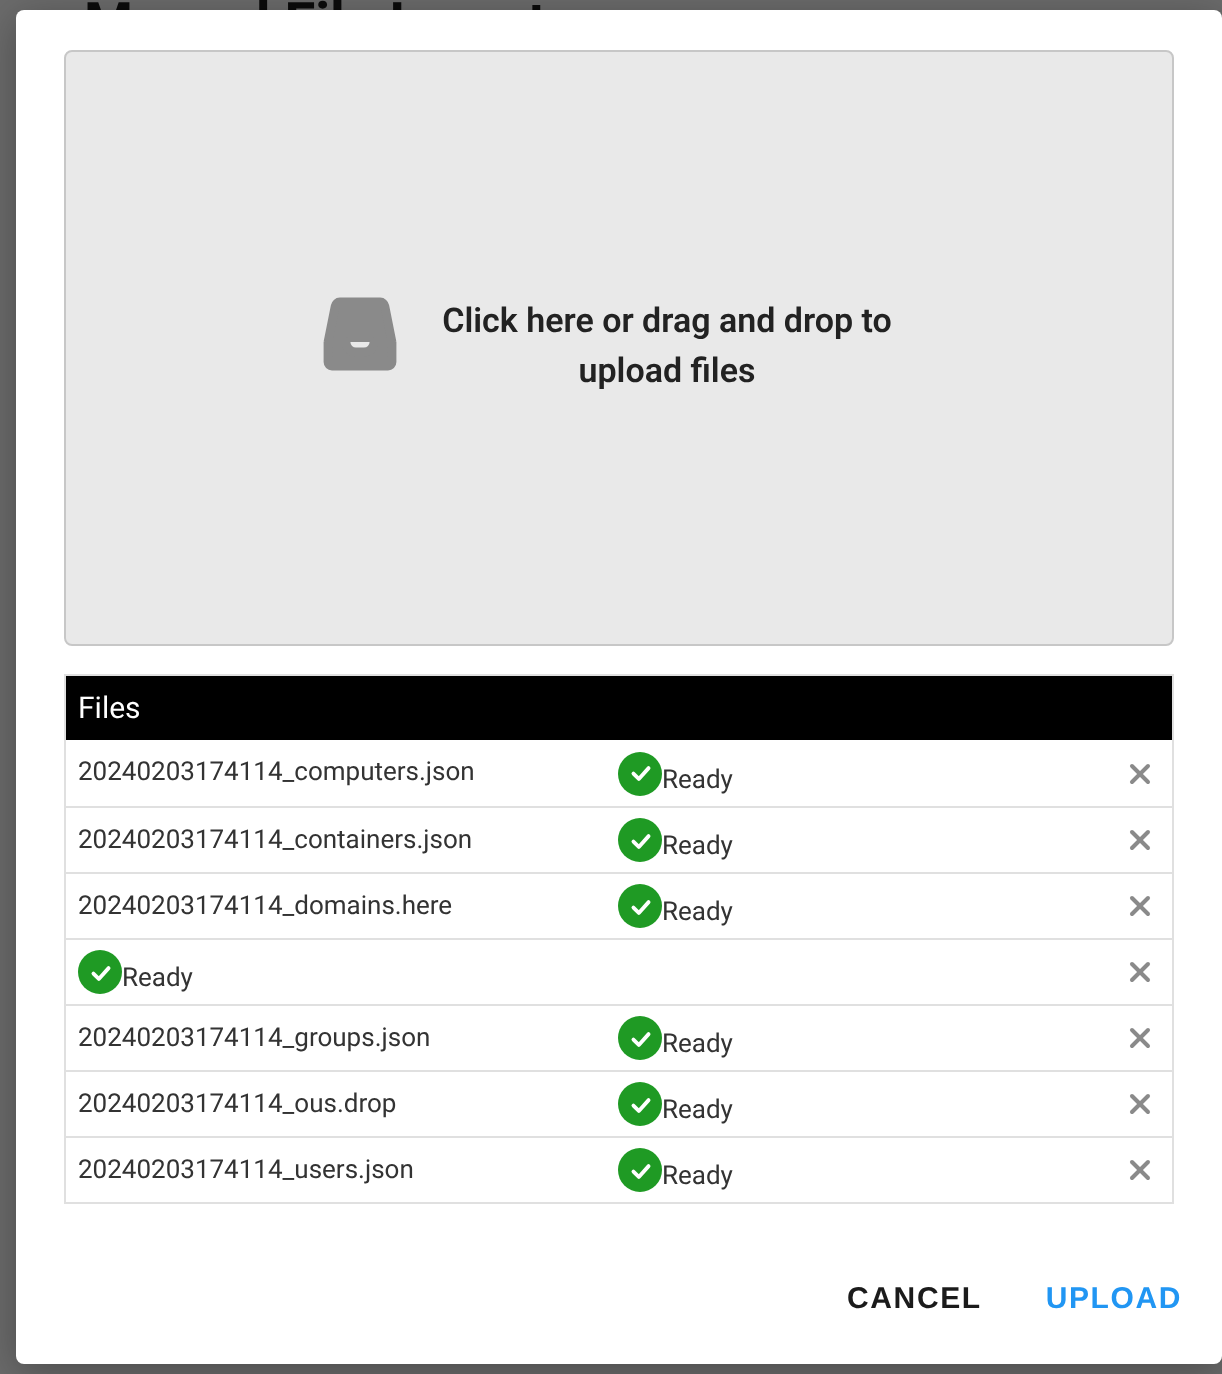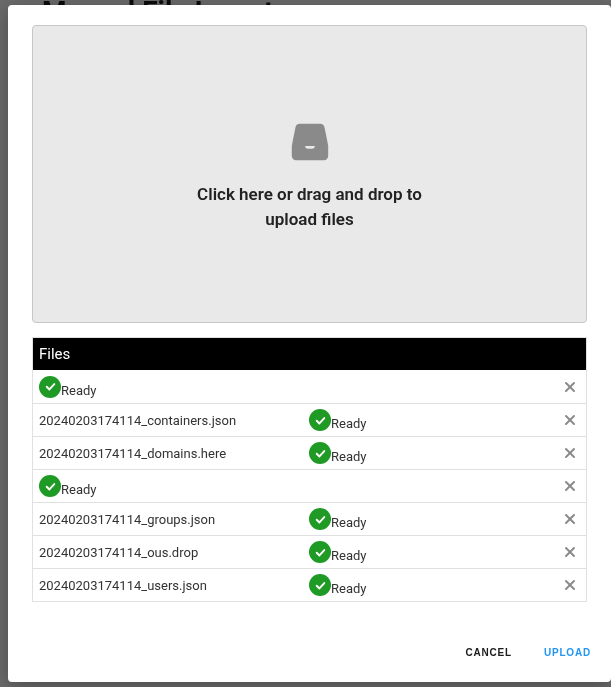--- a/index.html
+++ b/index.html
@@ -42,21 +42,21 @@
       padding: 20px 24px 0 24px;
       flex: 1;
       overflow: auto;
     }
     .dropzone {
       border: 1px solid #c7c7c7;
       background: #e9e9e9;
       border-radius: 4px;
       height: 298px;
       display: flex;
-      flex-direction: column;
+      flex-direction: row;
       align-items: center;
       justify-content: center;
       cursor: pointer;
     }
     .dropzone-icon {
       margin-bottom: 22px;
       width: 48px;
       height: 44px;
       color: #8a8a8a;
     }
@@ -134,21 +134,21 @@
     }
     .dialog-actions {
       padding: 14px 18px 18px;
       display: flex;
       justify-content: flex-end;
       gap: 28px;
     }
     .btn {
       border: none;
       background: none;
-      font-size: 10px;
+      font-size: 15px;
       font-weight: 600;
       letter-spacing: 0.8px;
       cursor: pointer;
       padding: 6px 2px;
       text-transform: uppercase;
     }
     .btn-cancel {
       color: #1b1b1b;
     }
     .btn-upload {
@@ -171,20 +171,21 @@
           <path d="M4 15h4.5c0 1.38 1.12 2.5 2.5 2.5h2c1.38 0 2.5-1.12 2.5-2.5H20v5c0 .55-.45 1-1 1H5c-.55 0-1-.45-1-1v-5zM4 15l1.8-9c.1-.55.58-1 1.15-1h10.1c.57 0 1.05.45 1.15 1L20 15" stroke="currentColor" stroke-width="2.2" fill="currentColor" stroke-linejoin="round"></path>
         </svg>
       </div>
       <div class="dropzone-text">Click here or drag and drop to upload files</div>
     </div>
 
     <div class="files-section">
       <div class="files-header">Files</div>
       <div id="file-rows">
           <div class="file-row">
+            <div class="file-name">20240203174114_computers.json</div>
             <div class="file-status">
               <div class="status-icon">
                 <svg viewBox="0 0 24 24" fill="none" stroke="currentColor" stroke-width="3.5" stroke-linecap="round" stroke-linejoin="round">
                   <polyline points="5 12.5 10 17.5 19 7.5"></polyline>
                 </svg>
               </div>
               <span>Ready</span>
             </div>
             <div class="remove-btn">
               <svg viewBox="0 0 24 24" fill="none" stroke="currentColor" stroke-width="3" stroke-linecap="round">

